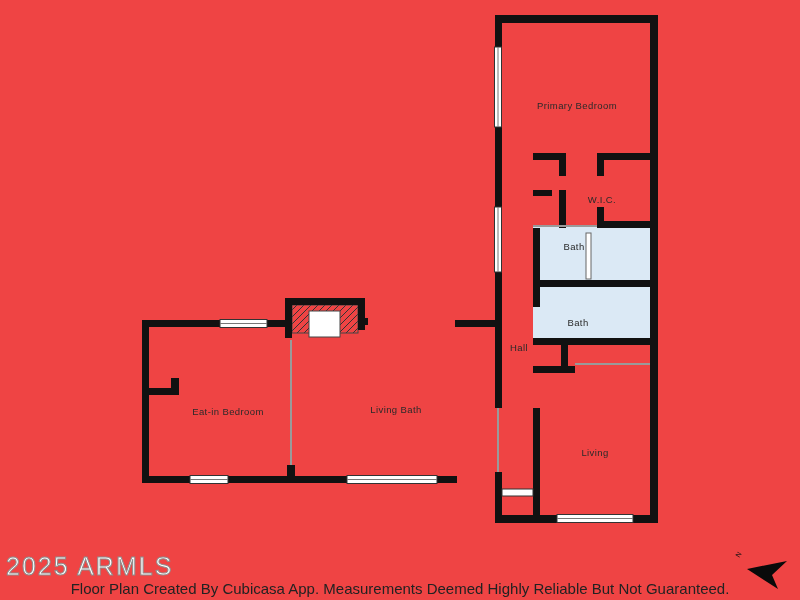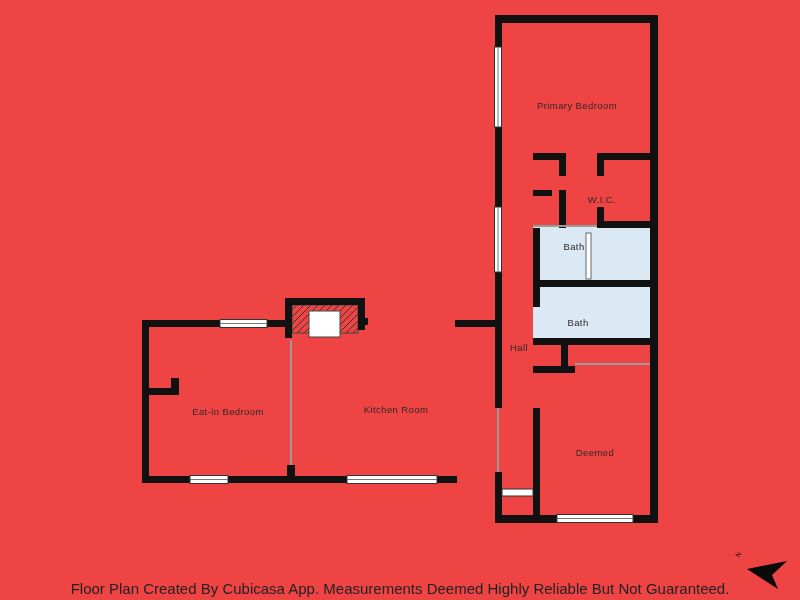--- a/index.html
+++ b/index.html
@@ -124,19 +124,20 @@
     </g>
 
     <polygon points="747,569 787,561 772,575 778,589" fill="#0a0a0a"></polygon>
   </svg>
 
   <div class="room-label" style="left:577px;top:105px;">Primary Bedroom</div>
   <div class="room-label" style="left:602px;top:199px;">W.I.C.</div>
   <div class="room-label" style="left:574px;top:246px;">Bath</div>
   <div class="room-label" style="left:578px;top:322px;">Bath</div>
   <div class="room-label" style="left:519px;top:347px;">Hall</div>
-  <div class="room-label" style="left:595px;top:452px;">Deemed</div>
+  <div class="room-label" style="left:595px;top:452px;">Living</div>
   <div class="room-label" style="left:228px;top:411px;">Eat-in Bedroom</div>
-  <div class="room-label" style="left:396px;top:409px;">Kitchen Room</div>
+  <div class="room-label" style="left:396px;top:409px;">Living Bath</div>
 
+  <div id="watermark">2025 ARMLS</div>
   <div id="footer-note">Floor Plan Created By Cubicasa App. Measurements Deemed Highly Reliable But Not Guaranteed.</div>
   <div id="compass-n">N</div>
 </div>
 
 </body></html>

